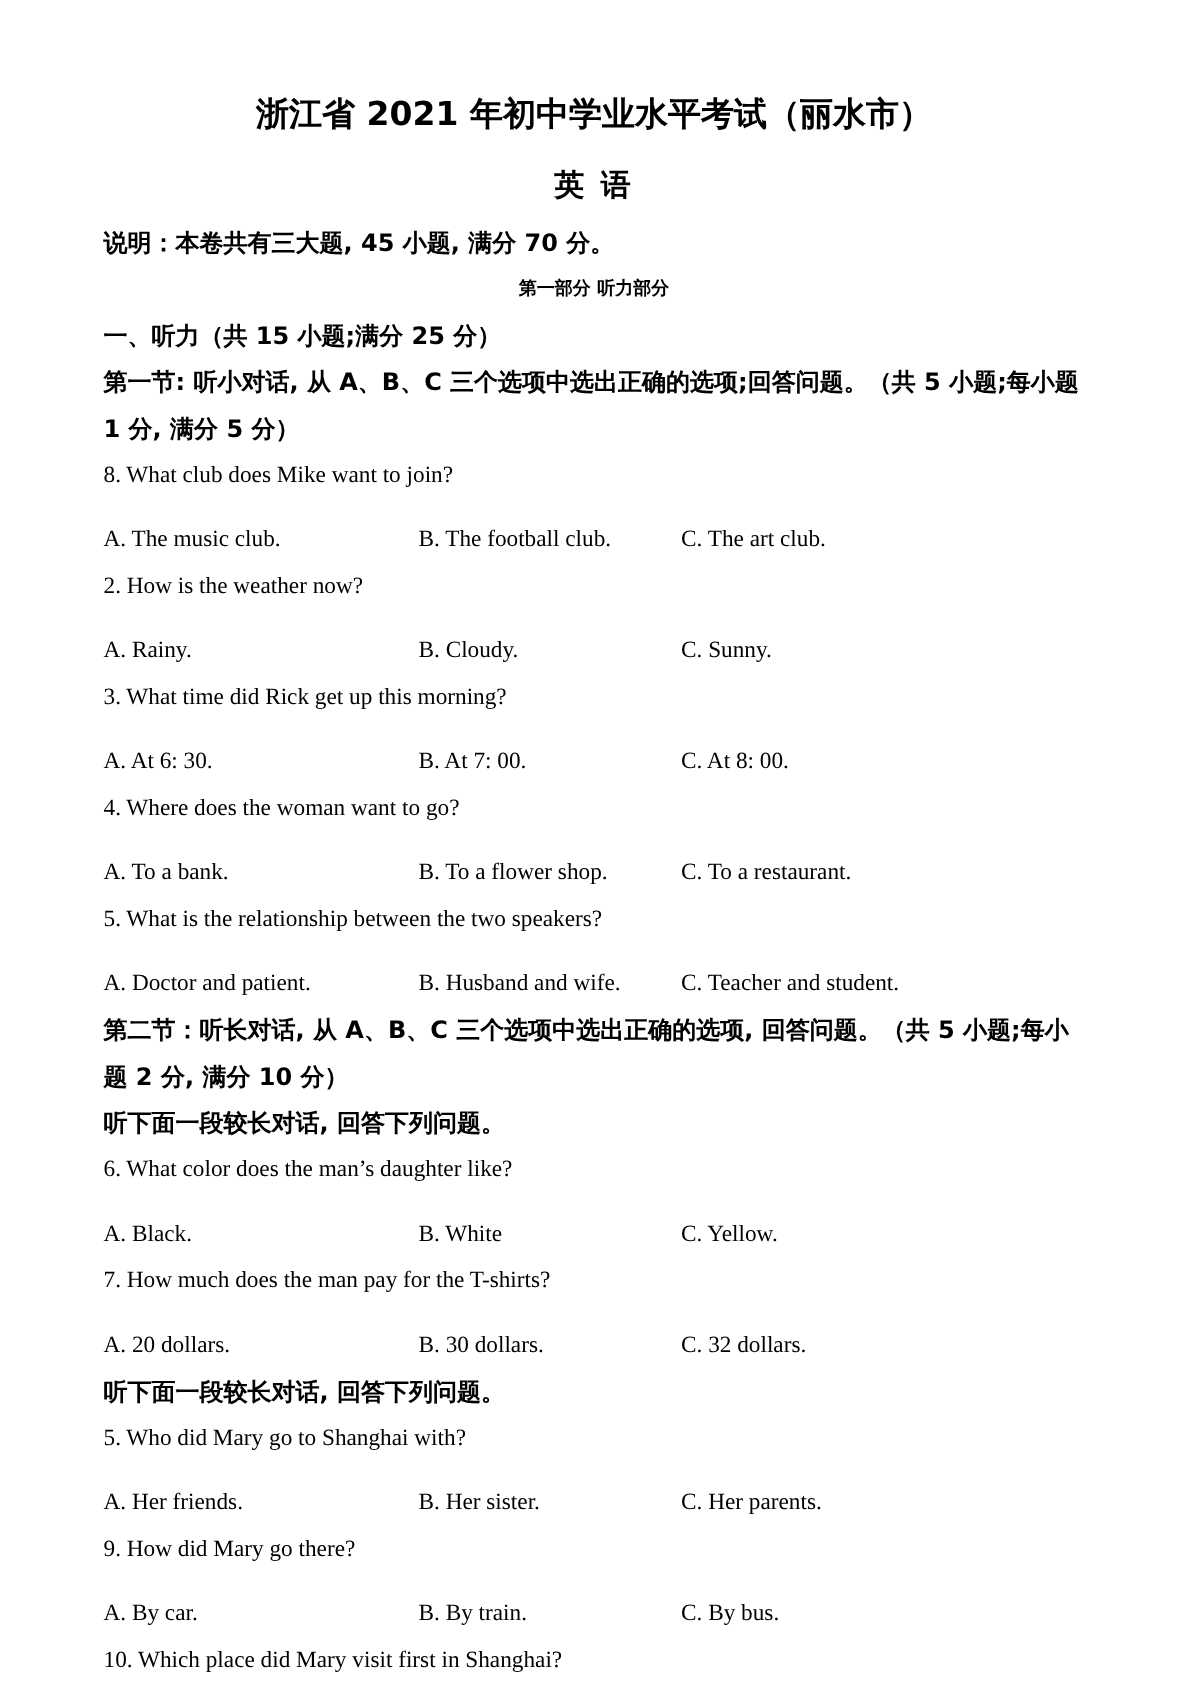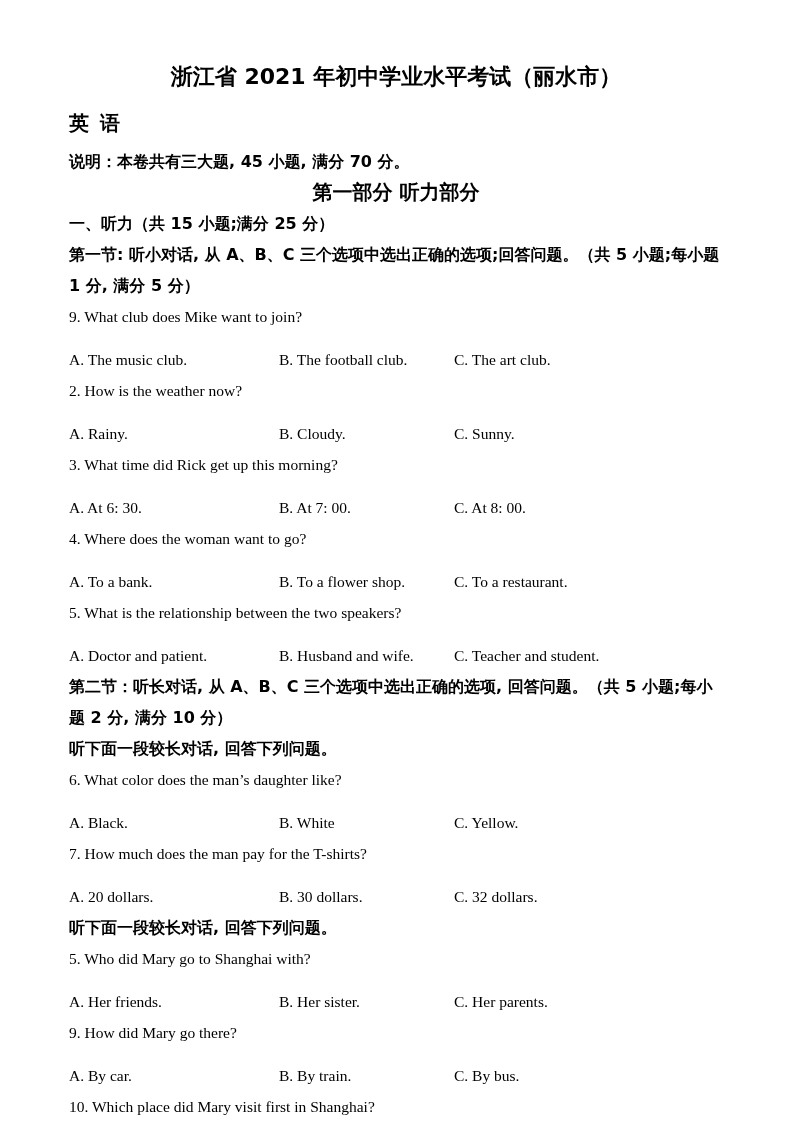--- a/index.html
+++ b/index.html
@@ -25,34 +25,34 @@
     font-weight: bold;
   }
   .exam-title {
     margin: 0;
     text-align: center;
     font-size: 22px;
     line-height: 34px;
   }
   .exam-subject {
     margin: 14px 0 0 0;
-    text-align: left;
+    text-align: center;
     font-size: 20px;
     line-height: 30px;
     letter-spacing: 2px;
   }
   .exam-note {
     margin: 8px 0 0 0;
     font-size: 16px;
     line-height: 31px;
   }
   .part-heading {
     margin: 0;
     text-align: center;
-    font-size: 20px;
+    font-size: 12px;
     line-height: 31px;
   }
   .line {
     margin: 0;
     font-size: 16px;
     line-height: 31px;
   }
   .en {
     margin: 0;
     font-family: "Liberation Serif", "DejaVu Serif", serif;
@@ -84,21 +84,21 @@
 
   <h1 class="exam-title zh">浙江省 2021 年初中学业水平考试（丽水市）</h1>
   <h2 class="exam-subject zh">英 语</h2>
   <p class="exam-note zh">说明：本卷共有三大题, 45 小题, 满分 70 分。</p>
   <p class="part-heading zh">第一部分 听力部分</p>
 
   <p class="line zh">一、听力（共 15 小题;满分 25 分）</p>
   <p class="line zh">第一节: 听小对话, 从 A、B、C 三个选项中选出正确的选项;回答问题。（共 5 小题;每小题 1 分, 满分 5 分）</p>
 
   <div class="q">
-    <p class="en">9. What club does Mike want to join?</p>
+    <p class="en">8. What club does Mike want to join?</p>
     <div class="opts">
       <span class="opt opt-a">A. The music club.</span>
       <span class="opt opt-b">B. The football club.</span>
       <span class="opt opt-c">C. The art club.</span>
     </div>
   </div>
 
   <div class="q">
     <p class="en">2. How is the weather now?</p>
     <div class="opts">

